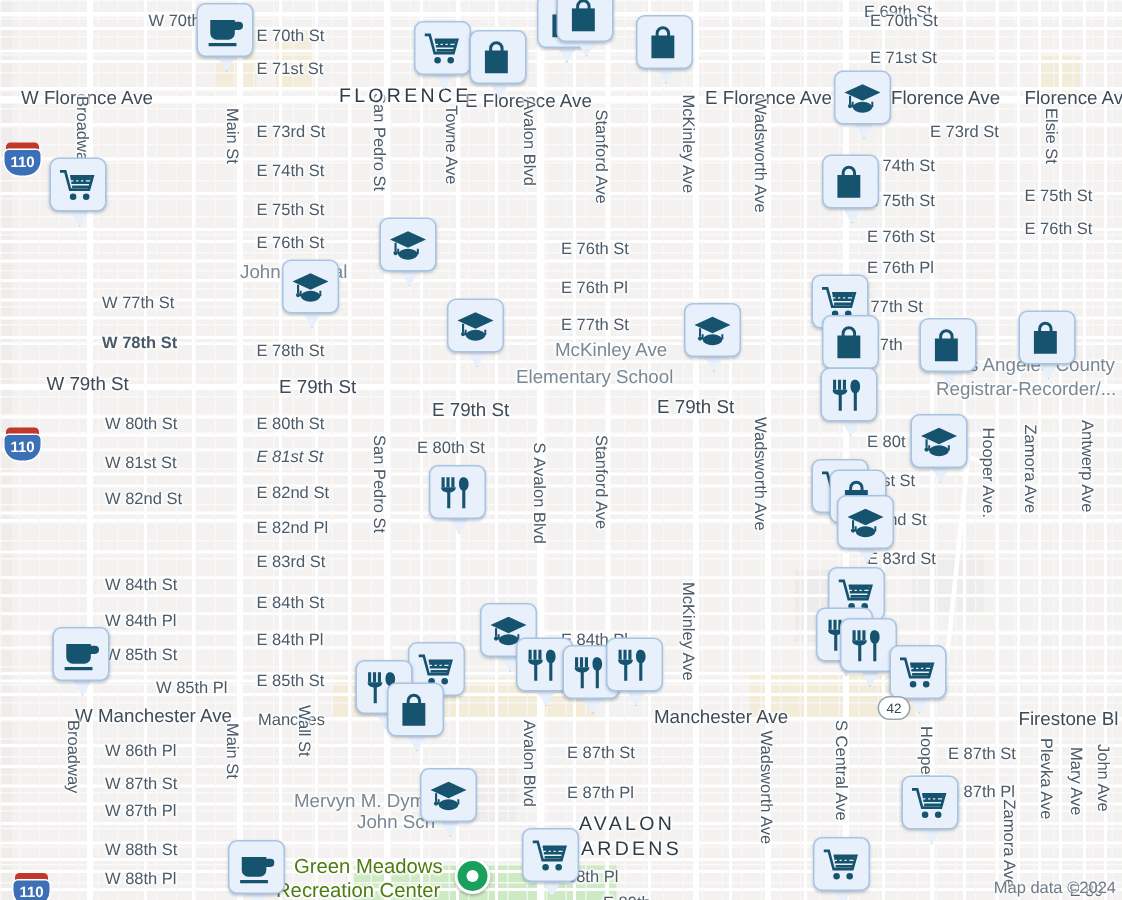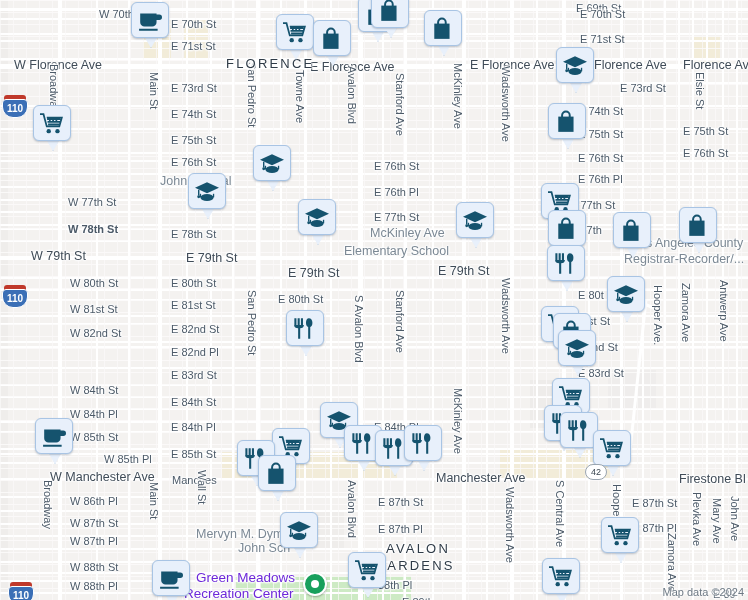--- a/index.html
+++ b/index.html
@@ -23,21 +23,21 @@
   .rd-fwy{background:#8fb0cd;}
 
   
   .lbl{position:absolute;white-space:nowrap;color:#5a6672;
        text-shadow:0 0 3px #fff,0 0 3px #fff,0 0 2px #fff,1px 0 2px #fff,-1px 0 2px #fff,0 1px 2px #fff,0 -1px 2px #fff;
        pointer-events:none;}
   .lbl-st{font-size:11px;color:#4c5a68;}
   .lbl-ave{font-size:12.5px;color:#3f4b57;}
   .lbl-hood{font-size:13px;color:#2f3b47;letter-spacing:2.2px;}
   .lbl-poi{font-size:12.5px;color:#7b8894;}
-  .lbl-park{font-size:13.5px;color:#6d28d9;}
+  .lbl-park{font-size:13.5px;color:#4d7c0f;}
   .vert{transform-origin:left top;}
 
   
   .pin{position:absolute;width:38px;height:46px;}
   .pin .bub{
     position:absolute;top:0;left:0;width:38px;height:36px;
     background:#e8f0fb;border:1px solid #a8c4e4;border-radius:6px;
     box-sizing:border-box;
     box-shadow:0 1px 2px rgba(40,60,90,.28);
   }
@@ -338,21 +338,21 @@
       <div class="lbl lbl-st" style="left: 171px; top: 228px;">E 78th St</div>
       <div class="lbl lbl-ave" style="left: 31px; top: 249px;">W 79th St</div>
       <div class="lbl lbl-ave" style="left: 186px; top: 251px;">E 79th St</div>
       <div class="lbl lbl-ave" style="left: 288px; top: 266px;">E 79th St</div>
       <div class="lbl lbl-ave" style="left: 438px; top: 264px;">E 79th St</div>
       <div class="lbl lbl-st" style="left: 70px; top: 277px;">W 80th St</div>
       <div class="lbl lbl-st" style="left: 171px; top: 277px;">E 80th St</div>
       <div class="lbl lbl-st" style="left: 278px; top: 293px;">E 80th St</div>
       <div class="lbl lbl-st" style="left: 578px; top: 289px;">E 80t</div>
       <div class="lbl lbl-st" style="left: 70px; top: 303px;">W 81st St</div>
-      <div class="lbl lbl-st" style="left: 171px; top: 299px;">E 81st St</div>
+      <div class="lbl lbl-st" style="left: 171px; top: 299px; font-style: italic;">E 81st St</div>
       <div class="lbl lbl-st" style="left: 582px; top: 315px;">1st St</div>
       <div class="lbl lbl-st" style="left: 70px; top: 327px;">W 82nd St</div>
       <div class="lbl lbl-st" style="left: 171px; top: 323px;">E 82nd St</div>
       <div class="lbl lbl-st" style="left: 586px; top: 341px;">2nd St</div>
       <div class="lbl lbl-st" style="left: 171px; top: 346px;">E 82nd Pl</div>
       <div class="lbl lbl-st" style="left: 171px; top: 369px;">E 83rd St</div>
       <div class="lbl lbl-st" style="left: 578px; top: 367px;">E 83rd St</div>
       <div class="lbl lbl-st" style="left: 70px; top: 384px;">W 84th St</div>
       <div class="lbl lbl-st" style="left: 171px; top: 396px;">E 84th St</div>
       <div class="lbl lbl-st" style="left: 70px; top: 408px;">W 84th Pl</div>

